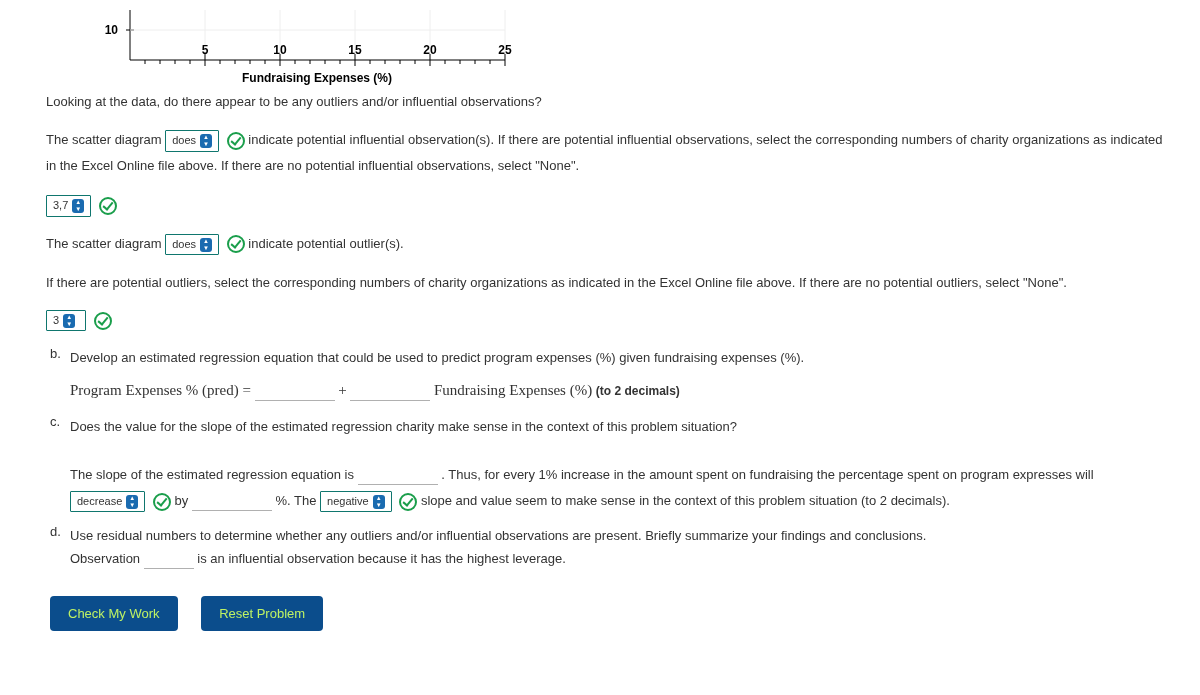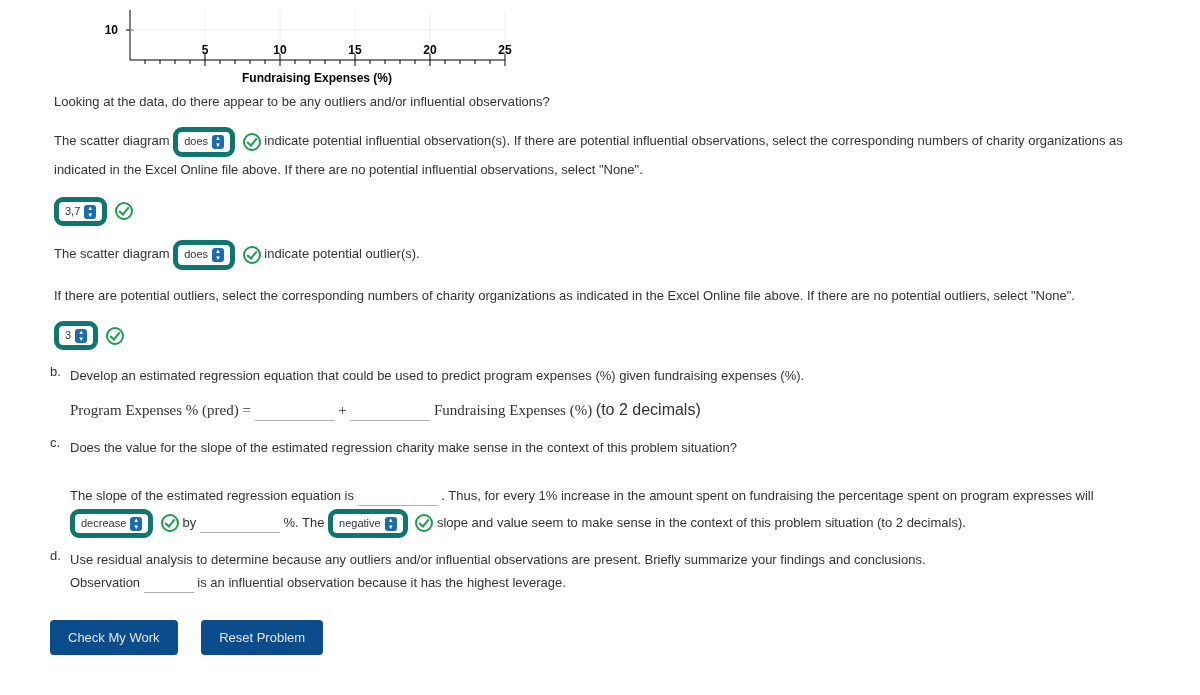--- a/index.html
+++ b/index.html
@@ -12,28 +12,28 @@
     width: 1200px;
     padding: 10px 30px 20px 30px;
   }
   .chart-area {
     margin-left: 70px;
     position: relative;
     width: 420px;
     height: 80px;
   }
   .chart-area svg { display: block; }
-  .q-block { margin-bottom: 14px; margin-left: 24px; line-height: 1.8; }
+  .q-block { margin-bottom: 14px; margin-left: 16px; line-height: 1.8; }
   .list-item { display: flex; margin-bottom: 8px; }
   .marker { width: 20px; flex-shrink: 0; }
   .content { flex: 1; line-height: 1.8; }
   .select-box {
     display: inline-block;
-    border: 5px solid #0f766e;
-    border-radius: 9px;
+    border: 1px solid #0f766e;
+    border-radius: 1px;
     padding: 2px 6px;
     font-size: 11px;
     background: #fff;
     vertical-align: middle;
     position: relative;
     line-height: 1.4;
   }
   .select-arrows {
     display: inline-block;
     background: #1a6bb0;
@@ -81,21 +81,21 @@
     background: transparent;
     width: 70px;
     outline: none;
   }
   .text-input.short { width: 50px; }
   .text-input.med { width: 80px; }
   .btn-row { margin-top: 25px; margin-left: 20px; }
   .btn {
     display: inline-block;
     background: #0b4d8c;
-    color: #e5e5e5;
+    color: #bef264;
     border: none;
     border-radius: 4px;
     padding: 10px 18px;
     font-size: 13px;
     margin-right: 20px;
     cursor: pointer;
     font-family: inherit;
   }
   .serif { font-family: "Times New Roman", Times, serif; font-size: 15px; }
   .flow { line-height: 2; }
@@ -197,21 +197,21 @@
 <div class="list-item" style="margin-left:20px;">
   <div class="marker">b.</div>
   <div class="content">
     <div>Develop an estimated regression equation that could be used to predict program expenses (%) given fundraising expenses (%).</div>
     <div style="margin-top:8px;">
       <span class="serif" style="font-style:normal;text-align:center;">Program Expenses % (pred) =</span>
       <input class="text-input med" style="">
       <span class="serif">+</span>
       <input class="text-input med" style="">
       <span class="serif">Fundraising Expenses (%)</span>
-      <span style="font-size:16px;">(to 2 decimals)</span>
+      <span style="font-size:12px;font-weight:bold;">(to 2 decimals)</span>
     </div>
   </div>
 </div>
 
 <div class="list-item" style="margin-left:20px; margin-top:10px;">
   <div class="marker">c.</div>
   <div class="content flow">
     <div>Does the value for the slope of the estimated regression charity make sense in the context of this problem situation?</div>
     <div style="margin-top:22px;">
       <span>The slope of the estimated regression equation is</span>
@@ -229,21 +229,21 @@
       </span>
       <span class="check-icon"></span>
       <span>slope and value seem to make sense in the context of this problem situation (to 2 decimals).</span>
     </div>
   </div>
 </div>
 
 <div class="list-item" style="margin-left:20px; margin-top:10px;">
   <div class="marker">d.</div>
   <div class="content">
-    <div>Use residual analysis to determine because any outliers and/or influential observations are present. Briefly summarize your findings and conclusions.</div>
+    <div>Use residual numbers to determine whether any outliers and/or influential observations are present. Briefly summarize your findings and conclusions.</div>
     <div style="margin-top:0;">
       <span>Observation</span>
       <input class="text-input short" style="">
       <span>is an influential observation because it has the highest leverage.</span>
     </div>
   </div>
 </div>
 
 <div class="btn-row">
   <button class="btn">Check My Work</button>

